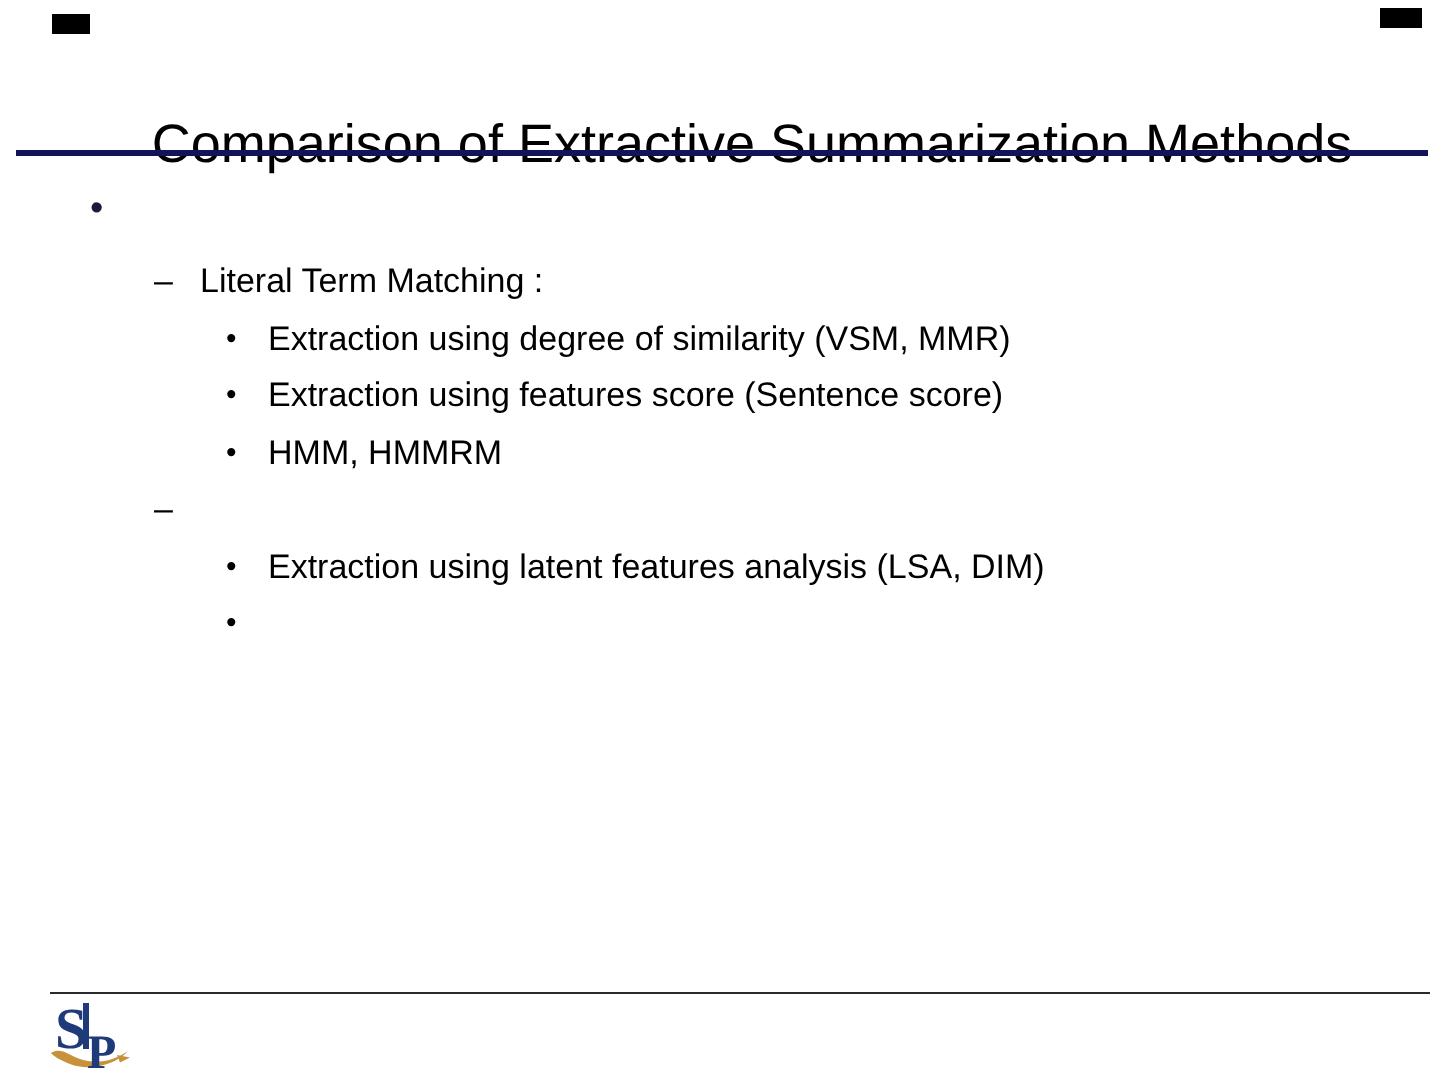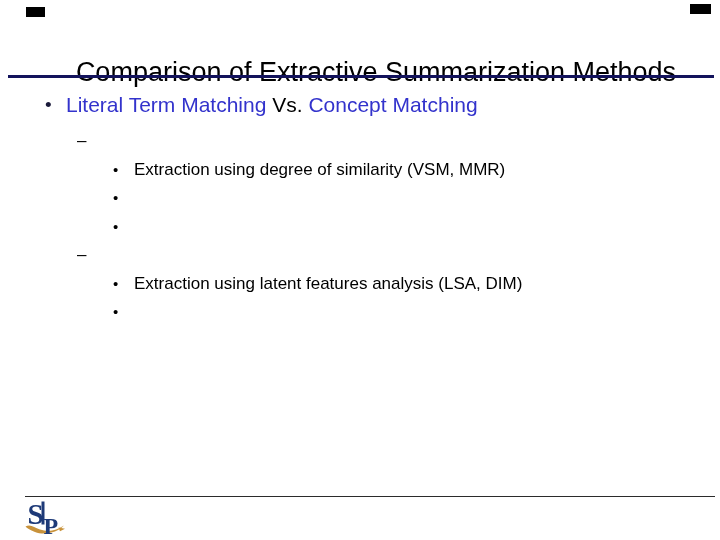--- a/index.html
+++ b/index.html
@@ -42,36 +42,38 @@
   <div class="corner-mark left"></div>
   <div class="corner-mark right"></div>
 
   <h1 class="title">Comparison of Extractive Summarization Methods</h1>
   <div class="title-rule"></div>
 
   <div class="content">
 
     <div class="l1">
       <span class="glyph">•</span>
-      <span><span class="blue">Literal Term Matching</span><span class="black"> Vs. </span><span class="blue">Concept Matching</span></span>
     </div>
 
     <div class="line l2">
       <span class="glyph">–</span>
+      <span>Literal Term Matching :</span>
     </div>
 
     <div class="line l3">
       <span class="glyph">•</span>
       <span>Extraction using degree of similarity (VSM, MMR)</span>
     </div>
     <div class="line l3">
       <span class="glyph">•</span>
+      <span>Extraction using features score (Sentence score)</span>
     </div>
     <div class="line l3">
       <span class="glyph">•</span>
+      <span>HMM, HMMRM</span>
     </div>
 
     <div class="line l2">
       <span class="glyph">–</span>
     </div>
 
     <div class="line l3">
       <span class="glyph">•</span>
       <span>Extraction using latent features analysis (LSA, DIM)</span>
     </div>

